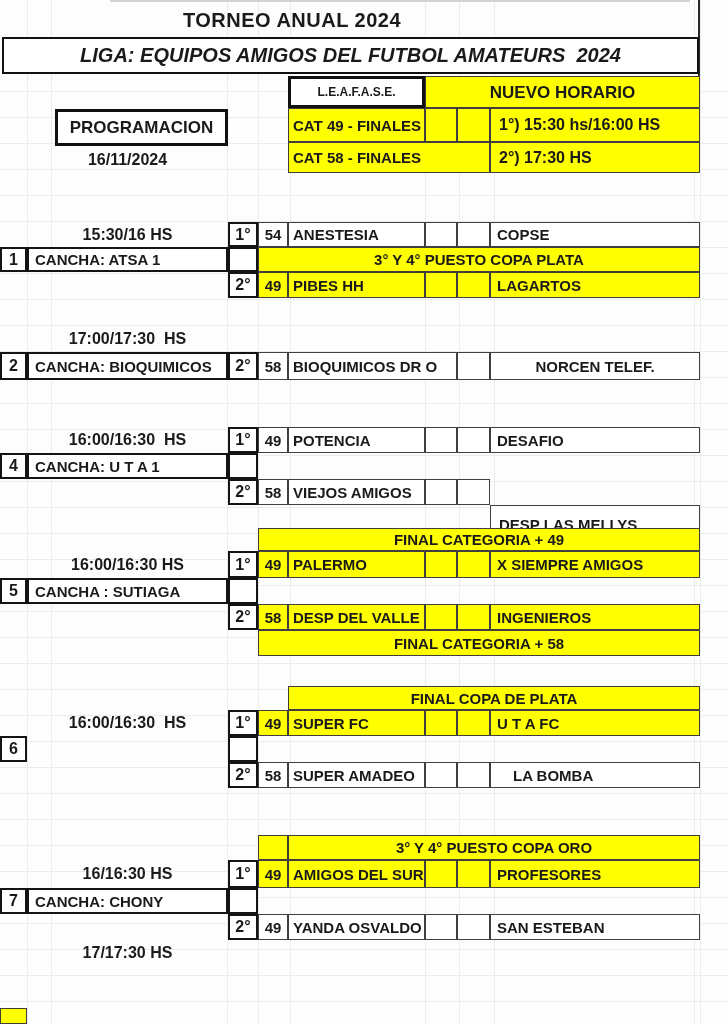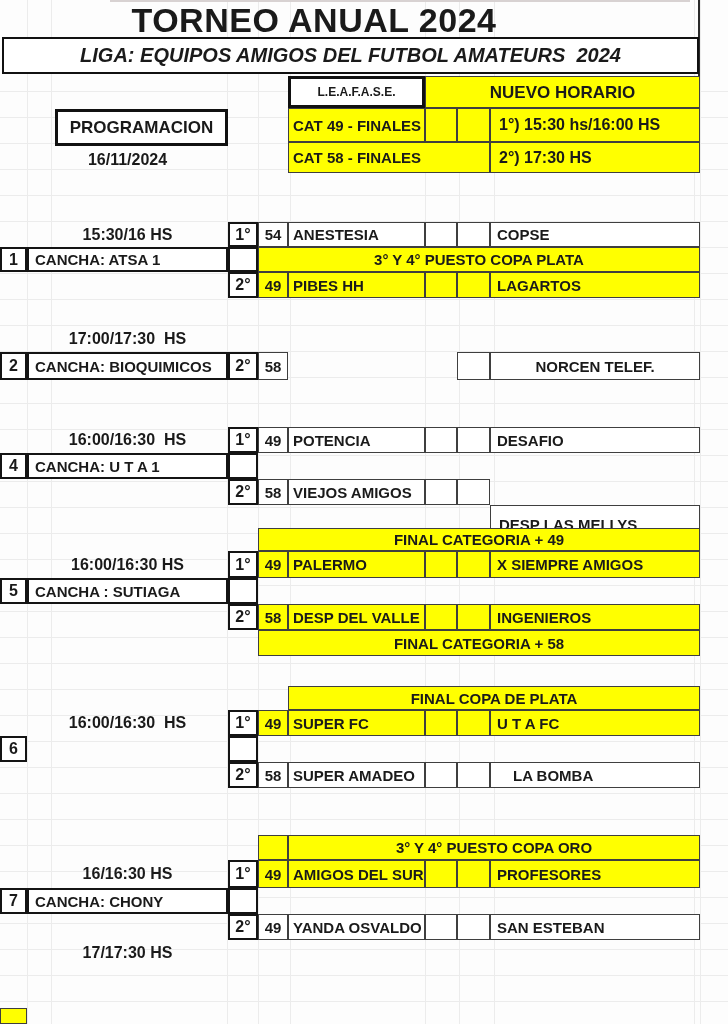--- a/index.html
+++ b/index.html
@@ -13,21 +13,21 @@
      white-space:pre;overflow:hidden;line-height:1;}
   .ctr{justify-content:center;padding:0;}
   .y{background:#ffff00;}
   .th{border:2px solid #141414;}
   .bx{border:3px solid #111;}
   .nb{border:none;background:transparent;text-align:center;}
   .f16{font-size:16px;}
   .f17{font-size:17px;}
   .f18{font-size:12px;}
   .title{position:absolute;left:0;top:5px;width:584px;height:30px;display:flex;align-items:center;
-         justify-content:center;font-size:34px;letter-spacing:.5px;margin-left:22px;}
+         justify-content:center;font-size:20px;letter-spacing:.5px;}
   .liga{position:absolute;left:2px;top:37px;width:697px;height:37px;box-sizing:border-box;
         border:2px solid #111;background:#fff;display:flex;align-items:center;justify-content:center;
         font-size:20px;font-style:italic;white-space:pre;}
   .darkv{position:absolute;left:698px;top:0;width:2px;height:76px;background:#2a2a2a;}
   .topline{position:absolute;left:110px;top:0;width:580px;height:2px;background:#d8d2d2;}
 </style>
 </head>
 <body>
 
 <div class="canvas">
@@ -78,20 +78,21 @@
   <div class="c y" style="left:288px;top:272px;width:137px;height:26px">PIBES HH</div>
   <div class="c y" style="left:425px;top:272px;width:32px;height:26px"></div>
   <div class="c y" style="left:457px;top:272px;width:33px;height:26px"></div>
   <div class="c y" style="left:490px;top:272px;width:210px;height:26px;padding-left:6px">LAGARTOS</div>
 
   <div class="c nb ctr f16" style="left:27px;top:326px;width:201px;height:26px">17:00/17:30  HS</div>
   <div class="c th ctr f16" style="left:0;top:352px;width:27px;height:28px">2</div>
   <div class="c th" style="left:27px;top:352px;width:201px;height:28px;padding-left:6px">CANCHA: BIOQUIMICOS</div>
   <div class="c th ctr f16" style="left:228px;top:352px;width:30px;height:28px">2°</div>
   <div class="c ctr" style="left:258px;top:352px;width:30px;height:28px">58</div>
+  <div class="c" style="left:288px;top:352px;width:169px;height:28px">BIOQUIMICOS DR O</div>
   <div class="c" style="left:457px;top:352px;width:33px;height:28px"></div>
   <div class="c ctr" style="left:490px;top:352px;width:210px;height:28px">NORCEN TELEF.</div>
 
   <div class="c nb ctr f16" style="left:27px;top:427px;width:201px;height:26px">16:00/16:30  HS</div>
   <div class="c th ctr f16" style="left:228px;top:427px;width:30px;height:26px">1°</div>
   <div class="c ctr" style="left:258px;top:427px;width:30px;height:26px">49</div>
   <div class="c" style="left:288px;top:427px;width:137px;height:26px">POTENCIA</div>
   <div class="c" style="left:425px;top:427px;width:32px;height:26px"></div>
   <div class="c" style="left:457px;top:427px;width:33px;height:26px"></div>
   <div class="c" style="left:490px;top:427px;width:210px;height:26px;padding-left:6px">DESAFIO</div>

